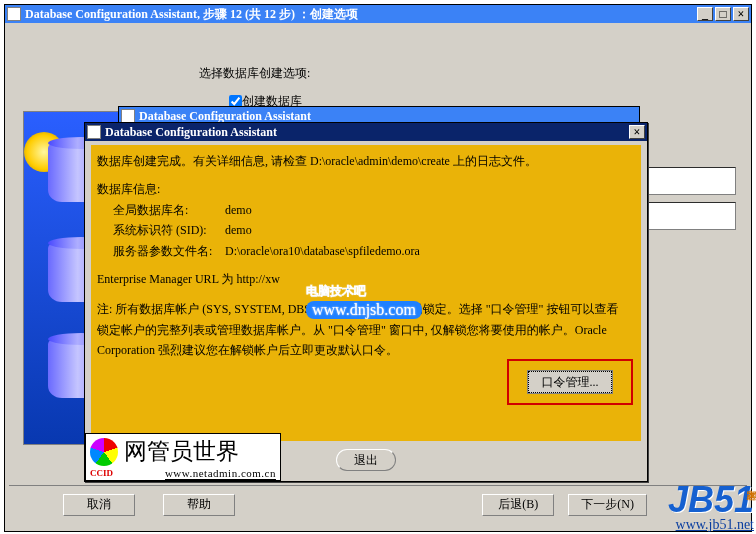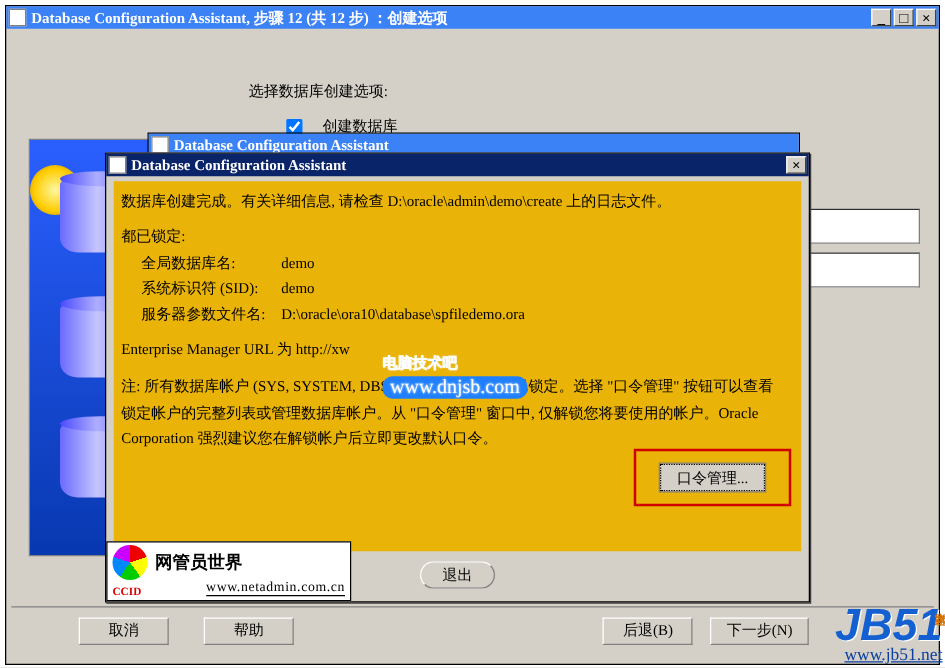--- a/index.html
+++ b/index.html
@@ -24,21 +24,21 @@
   .titlebar .winbtn {
     width: 16px; height: 14px; background: #d4d0c8; border: 1px solid #fff;
     border-right-color: #404040; border-bottom-color: #404040;
     display: flex; align-items: center; justify-content: center; color: #000; font-weight: bold;
     line-height: 1;
   }
 
   .client { position: absolute; left: 4px; top: 22px; right: 4px; bottom: 4px; background: #d4d0c8; }
 
   .heading { position: absolute; left: 190px; top: 38px; }
-  .checkbox-row { position: absolute; left: 220px; top: 66px; display: flex; align-items: center; gap: 16px; }
+  .checkbox-row { position: absolute; left: 220px; top: 66px; display: flex; align-items: center; gap: 0; }
   .checkbox-row input { margin: 0; }
 
   .sidebar-img {
     position: absolute; left: 14px; top: 84px; width: 126px; height: 334px;
     background: linear-gradient(#2a5fff, #0838b0);
     border: 1px solid #808080;
   }
   .barrel {
     position: absolute; left: 24px; width: 66px; height: 60px;
     background: linear-gradient(90deg, #6a6aff, #c5c5ff 45%, #6a6aff);
@@ -102,21 +102,21 @@
   .netadmin-badge {
     position: absolute; left: 0px; bottom: 0px; width: 196px; height: 48px;
     background: #fff; border: 1px solid #000; display: flex; flex-direction: column;
     align-items: flex-start; padding: 2px 4px;
   }
   .netadmin-badge .top { display: flex; align-items: center; gap: 6px; }
   .netadmin-badge .ball {
     width: 28px; height: 28px; border-radius: 50%;
     background: conic-gradient(#e00 0 20%, #ff0 0 40%, #0c0 0 60%, #08f 0 80%, #c0f 0 100%);
   }
-  .netadmin-badge .big { font-size: 14px; font-weight: bold; font-family: "SimHei","黑体",sans-serif; }
+  .netadmin-badge .big { font-size: 23px; font-weight: normal; font-family: "SimHei","黑体",sans-serif; }
   .netadmin-badge .url { font-size: 11px; letter-spacing: 0.5px; border-bottom: 1px solid #000; }
   .netadmin-badge .ccid { font-size: 9px; color: #d00; font-weight: bold; position:absolute; left:4px; bottom:2px;}
 
   
   .wm-blue {
     position: absolute; left: 306px; top: 275px; font-family: "Microsoft YaHei", sans-serif;
     font-size: 24px; font-weight: normal; color: #1f80ff; -webkit-text-stroke: 1px #fff;
     text-shadow: 0 0 2px #fff; pointer-events: none; line-height: 1;
   }
   .wm-blue .sub {
@@ -194,21 +194,21 @@
     <span class="sysicon"></span>
     <span class="title">Database Configuration Assistant</span>
     <div class="winbtns">
       <div class="winbtn">×</div>
     </div>
   </div>
 
   <div class="body">
     <div>数据库创建完成。有关详细信息, 请检查 D:\oracle\admin\demo\create 上的日志文件。</div>
     <div style="height:8px"></div>
-    <div>都已锁定:</div>
+    <div>数据库信息:</div>
     <div class="info-row">
       <div class="lbl">全局数据库名:</div>
       <div class="val">demo</div>
     </div>
     <div class="info-row">
       <div class="lbl">系统标识符 (SID):</div>
       <div class="val">demo</div>
     </div>
     <div class="info-row">
       <div class="lbl">服务器参数文件名:</div>

